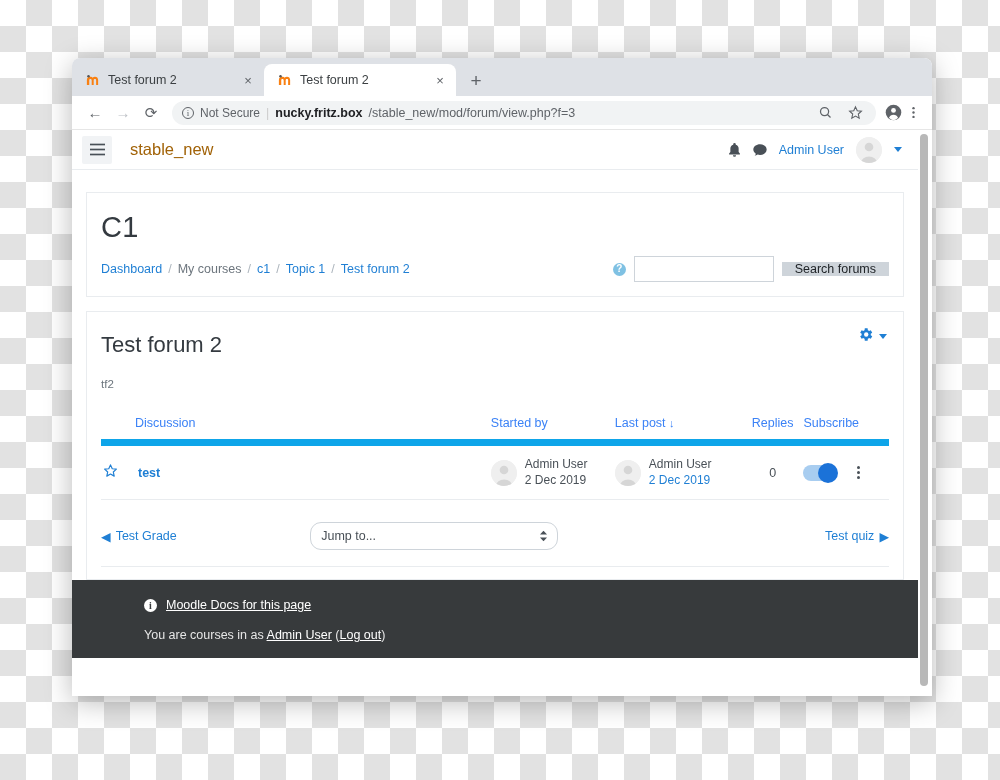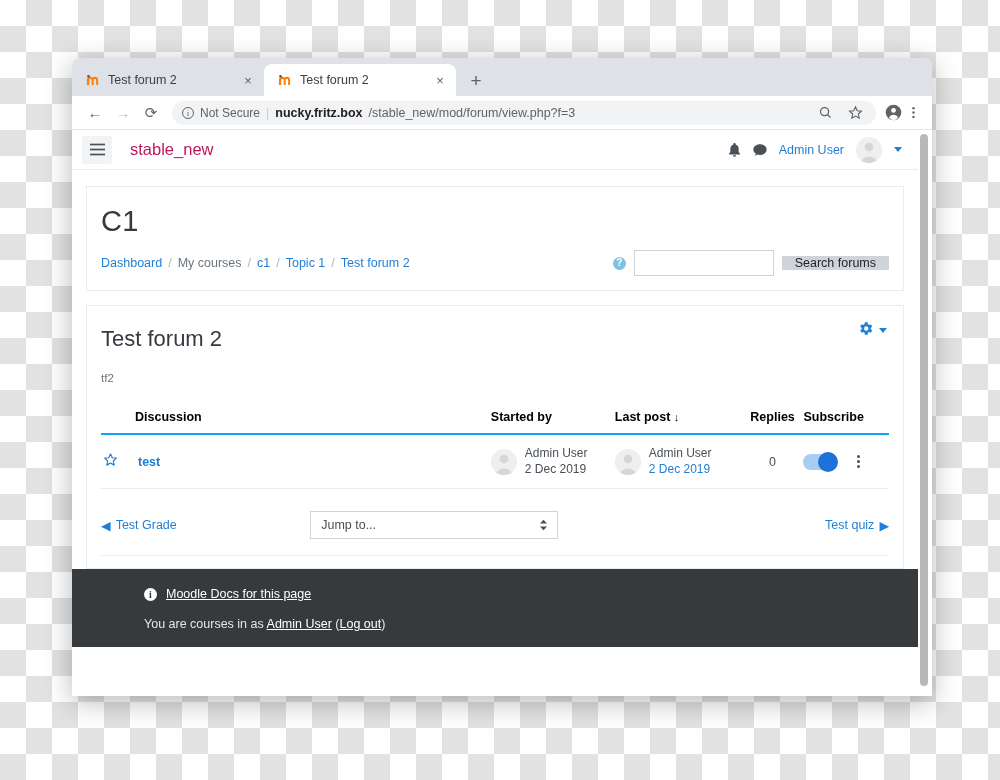--- a/index.html
+++ b/index.html
@@ -79,34 +79,34 @@
   .scrollbar { position:absolute; right:4px; top:4px; width:8px; height:552px;
                background:#b8b8b8; border-radius:4px; }
 
   .page { width:846px; height:566px; position:relative; }
 
   
   .mnav { height:40px; display:flex; align-items:center; padding:0 16px 0 10px;
           border-bottom:1px solid #e9ecef; background:#fff; }
   .burger { width:30px; height:28px; background:#f1f3f5; border-radius:2px;
             display:flex; align-items:center; justify-content:center; color:#495057; }
-  .brand { margin-left:18px; font-size:16.5px; color:#be185d; }
+  .brand { margin-left:18px; font-size:16.5px; color:#a16207; }
   .mnav-right { margin-left:auto; display:flex; align-items:center; gap:12px; }
   .mn-icon { color:#495057; display:flex; align-items:center; }
   .user-link { color:#1f7fd4; font-size:12.5px; text-decoration:none; }
   .avatar { width:26px; height:26px; border-radius:50%; background:#efefef; overflow:hidden;
             display:block; position:relative; }
   .avatar svg { display:block; }
   .caret { width:0; height:0; border-left:4px solid transparent; border-right:4px solid transparent;
            border-top:5px solid #1f7fd4; }
 
   
   .content { padding:16px 14px 0 14px; background:#fff; }
 
-  .card { border:1px solid #e9ecef; background:#fff; }
+  .card { border:1px solid #e9ecef; background:#fff;margin-top:6px; }
   .card.top { padding:16px 14px 14px 14px; }
 
   .course-title { font-size:29px; color:#343a40; font-weight:normal; margin:2px 0 12px 0; letter-spacing:.2px; }
 
   .bcrow { display:flex; align-items:center; }
   .breadcrumb { display:flex; align-items:center; gap:6px; font-size:12.5px; color:#6c757d; flex:0 0 auto; }
   .breadcrumb a { color:#1f7fd4; text-decoration:none;text-align:center; }
   .breadcrumb .sep { color:#adb5bd; }
   .breadcrumb .cur { color:#6c757d; }
 
@@ -125,22 +125,22 @@
                 border-top:5px solid #1f7fd4; }
   .forum-desc { font-size:11.5px; color:#6c757d; margin-top:20px; }
 
   .btnrow { margin-top:30px; display:flex; gap:6px; }
   .btn-primary { background:#1f7fd4; color:#fff; font-size:12.5px; padding:8px 12px; border:none; border-radius:2px; }
   .btn-secondary { background:#e2e6ea; color:#212529; font-size:12.5px; padding:8px 12px; border:none; border-radius:2px; }
 
   
   .dtable { width:100%; margin-top:26px; border-collapse:collapse; }
   .dtable th {
-    text-align:left; font-size:12.5px; color:#000000; font-weight:bold;
-    padding:0 0 9px 0; border-bottom:2px solid #0ea5e9;
+    text-align:left; font-size:12.5px; color:#3b82f6; font-weight:normal;
+    padding:0 0 9px 0; border-bottom:7px solid #0ea5e9;
   }
   .dtable td { padding:11px 0; border-bottom:1px solid #e9ecef; vertical-align:middle; }
   .col-disc{width:395px;} .col-start{width:125px;} .col-last{width:128px;}
   .col-rep{width:62px;text-align:center;} .col-sub{width:86px;}
   .dtable th.col-rep{text-align:center;}
   th.pad-l { padding-left:34px; }
   .sortarrow { font-size:11px; }
 
   .disc-cell { display:flex; align-items:center; gap:20px; padding-left:2px; }
   .disc-link { color:#1f7fd4; font-weight:bold; font-size:12.5px; text-decoration:none; }
@@ -156,21 +156,21 @@
   .kebab i { width:3px; height:3px; border-radius:50%; background:#495057; display:block; }
 
   
   .jumprow { display:flex; align-items:center; margin-top:22px; padding-bottom:16px;
              border-bottom:1px solid #e9ecef; }
   .nav-prev, .nav-next { font-size:12.5px; color:#1f7fd4; text-decoration:none;
                          display:flex; align-items:center; gap:5px; }
   .nav-prev { flex:0 0 auto; }
   .nav-next { margin-left:auto; }
   .jumpsel { margin:0 auto; position:relative; width:248px; height:28px;
-             border:1px solid #ced4da; border-radius:0; background:#fff;
+             border:1px solid #ced4da; border-radius:11px; background:#fff;
              display:flex; align-items:center; padding:0 10px; font-size:12.5px; color:#495057; }
   .jumpsel .spin { position:absolute; right:10px; top:50%; transform:translateY(-50%);
                    display:flex; flex-direction:column; gap:2px; color:#495057; font-size:7px; line-height:1; }
 
   
   .footer { background:#373a3c; color:#d6d6d6; padding:18px 14px 16px 72px; }
   .fdocs { display:flex; align-items:center; gap:9px; font-size:12.5px; }
   .fdocs a { color:#ffffff; text-decoration:underline; }
   .infoglyph { width:13px; height:13px; border-radius:50%; background:#ffffff; color:#373a3c;
                font-size:10px; font-weight:bold; display:flex; align-items:center; justify-content:center;

